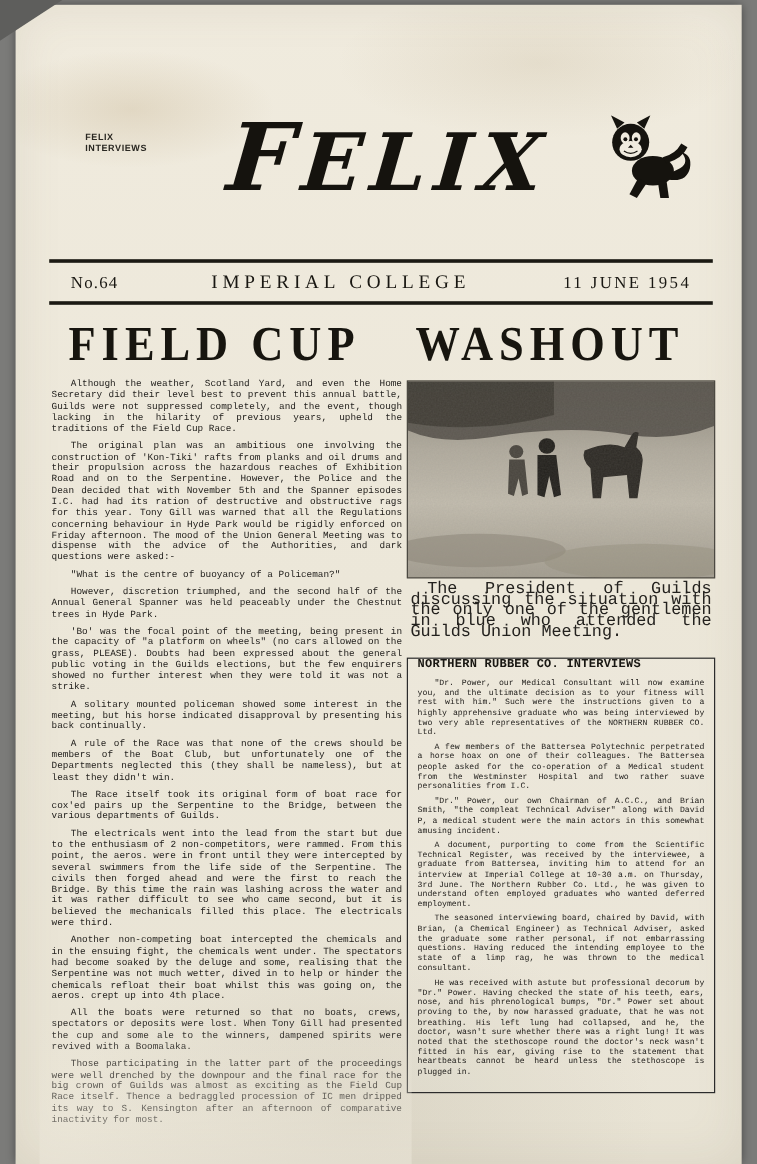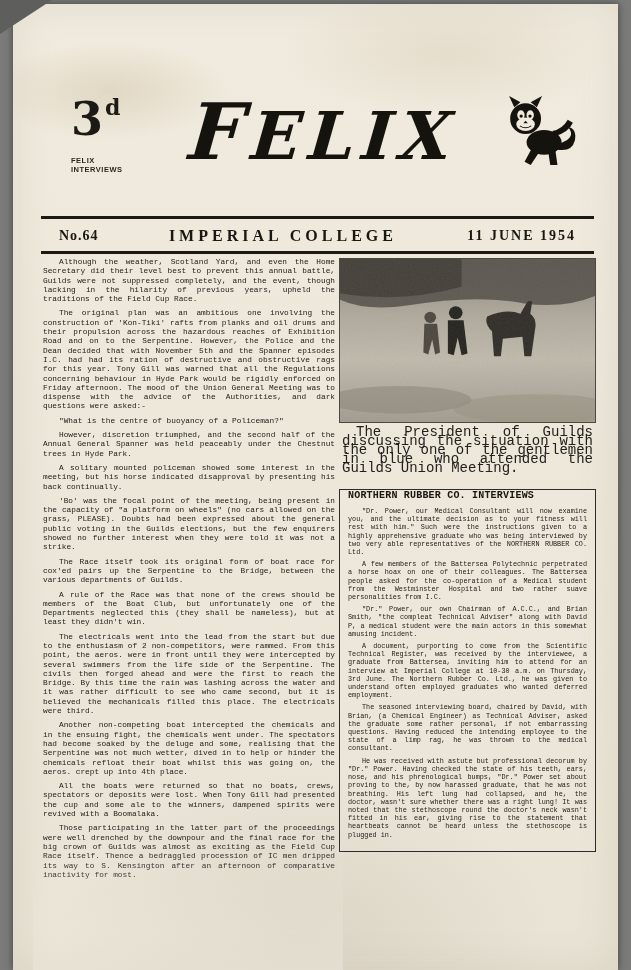--- a/index.html
+++ b/index.html
@@ -34,22 +34,22 @@
     font-family:"DejaVu Serif",serif;font-style:italic;font-weight:bold;
     font-size:66px;letter-spacing:7px;color:#15130e;transform:skewX(-5deg);
   }
   .brand::first-letter{font-size:1.18em;}
   .cat-wrap{width:94px;margin-top:0;}
   
   .rule{border-top:3px solid #1b1913;margin:0 24px 0 28px;}
   .rule.first{margin-top:8px;}
   .rule.second{margin-top:5px;}
   
-  .info{display:flex;justify-content:space-between;align-items:center;margin:8px 42px 6px 46px;
-        font-family:"Liberation Serif",serif;font-weight:bold;color:#191712;}
+  .info{display:flex;justify-content:space-between;align-items:flex-end;margin:8px 42px 6px 46px;
+        font-family:"Liberation Serif",serif;font-weight:normal;color:#191712;}
   .issue{font-size:14px;letter-spacing:1px;}
   .institution{font-size:16px;letter-spacing:4px;}
   .date{font-size:14px;letter-spacing:2px;}
   
   .headline{display:flex;margin:12px 20px 8px 26px;}
   .headline .hl{
     width:50%;text-align:center;font-family:"Liberation Serif",serif;font-weight:700;
     font-size:37px;letter-spacing:5px;color:var(--headline_ink,#17150f);transform:scaleY(1.1);
   }
   
@@ -73,23 +73,20 @@
 </style>
 </head>
 <body>
 
 <div class="scan-corner"></div>
 
 <div class="paper">
 
   <header class="masthead">
     <div class="price-block">
-      <div class="price">
-        <span class="num">3</span><span class="unit">d</span>
-      </div>
       <div class="frequency">
         <div>FELIX</div>
         <div>INTERVIEWS</div>
       </div>
     </div>
     <div class="brand">FELIX</div>
     <div class="cat-wrap">
       <svg viewBox="0 0 90 70" width="94" height="72" aria-hidden="true">
         <g fill="#15130e">
           <path d="M60 52 q15 3 18 -9 q2 -11 -7 -13 q7 8 -1 13 q-5 3 -10 4z"></path>
@@ -115,32 +112,36 @@
   <div class="rule first"></div>
 
   <div class="info">
     <span class="issue">No.64</span>
     <span class="institution">IMPERIAL COLLEGE</span>
     <span class="date">11 JUNE 1954</span>
   </div>
 
   <div class="rule second"></div>
 
+  <div class="headline">
+    <span class="hl">FIELD CUP</span>
+    <span class="hl">WASHOUT</span>
+  </div>
 
   <div class="columns">
 
     <div class="col-left">
         <p>Although the weather, Scotland Yard, and even the Home Secretary did their level best to prevent this annual battle, Guilds were not suppressed completely, and the event, though lacking in the hilarity of previous years, upheld the traditions of the Field Cup Race.</p>
         <p>The original plan was an ambitious one involving the construction of 'Kon-Tiki' rafts from planks and oil drums and their propulsion across the hazardous reaches of Exhibition Road and on to the Serpentine.  However, the Police and the Dean decided that with November 5th and the Spanner episodes I.C. had had its ration of destructive and obstructive rags for this year.  Tony Gill was warned that all the Regulations concerning behaviour in Hyde Park would be rigidly enforced on Friday afternoon.  The mood of the Union General Meeting was to dispense with the advice of the Authorities, and dark questions were asked:-</p>
         <p>"What is the centre of buoyancy of a Policeman?"</p>
         <p>However, discretion triumphed, and the second half of the Annual General Spanner was held peaceably under the Chestnut trees in Hyde Park.</p>
+        <p>'Bo' was the focal point of the meeting, being present in the capacity of "a platform on wheels" (no cars allowed on the grass, PLEASE). Doubts had been expressed about the general public voting in the Guilds elections, but the few enquirers showed no further interest when they were told it was not a strike.</p>
         <p>A solitary mounted policeman showed some interest in the meeting, but his horse indicated disapproval by presenting his back continually.</p>
-        <p>'Bo' was the focal point of the meeting, being present in the capacity of "a platform on wheels" (no cars allowed on the grass, PLEASE). Doubts had been expressed about the general public voting in the Guilds elections, but the few enquirers showed no further interest when they were told it was not a strike.</p>
+        <p>A rule of the Race was that none of the crews should be members of the Boat Club, but unfortunately one of the Departments neglected this (they shall be nameless), but at least they didn't win.</p>
         <p>The Race itself took its original form of boat race for cox'ed pairs up the Serpentine to the Bridge, between the various departments of Guilds.</p>
-        <p>A rule of the Race was that none of the crews should be members of the Boat Club, but unfortunately one of the Departments neglected this (they shall be nameless), but at least they didn't win.</p>
         <p>The electricals went into the lead from the start but due to the enthusiasm of 2 non-competitors, were rammed.  From this point, the aeros. were in front until they were intercepted by several swimmers from the life side of the Serpentine.  The civils then forged ahead and were the first to reach the Bridge.  By this time the rain was lashing across the water and it was rather difficult to see who came second, but it is believed the mechanicals filled this place.  The electricals were third.</p>
         <p>Another non-competing boat intercepted the chemicals and in the ensuing fight, the chemicals went under.  The spectators had become soaked by the deluge and some, realising that the Serpentine was not much wetter, dived in to help or hinder the chemicals refloat their boat whilst this was going on, the aeros. crept up into 4th place.</p>
         <p>All the boats were returned so that no boats, crews, spectators or deposits were lost. When Tony Gill had presented the cup and some ale to the winners, dampened spirits were revived with a Boomalaka.</p>
         <p>Those participating in the latter part of the proceedings were well drenched by the downpour and the final race for the big crown of Guilds was almost as exciting as the Field Cup Race itself.  Thence a bedraggled procession of IC men dripped its way to S. Kensington after an afternoon of comparative inactivity for most.</p>
       </div>
 
     <div class="col-right">
       <div class="photo">
         <svg viewBox="0 0 260 176" preserveAspectRatio="none" aria-hidden="true">
           <defs>

